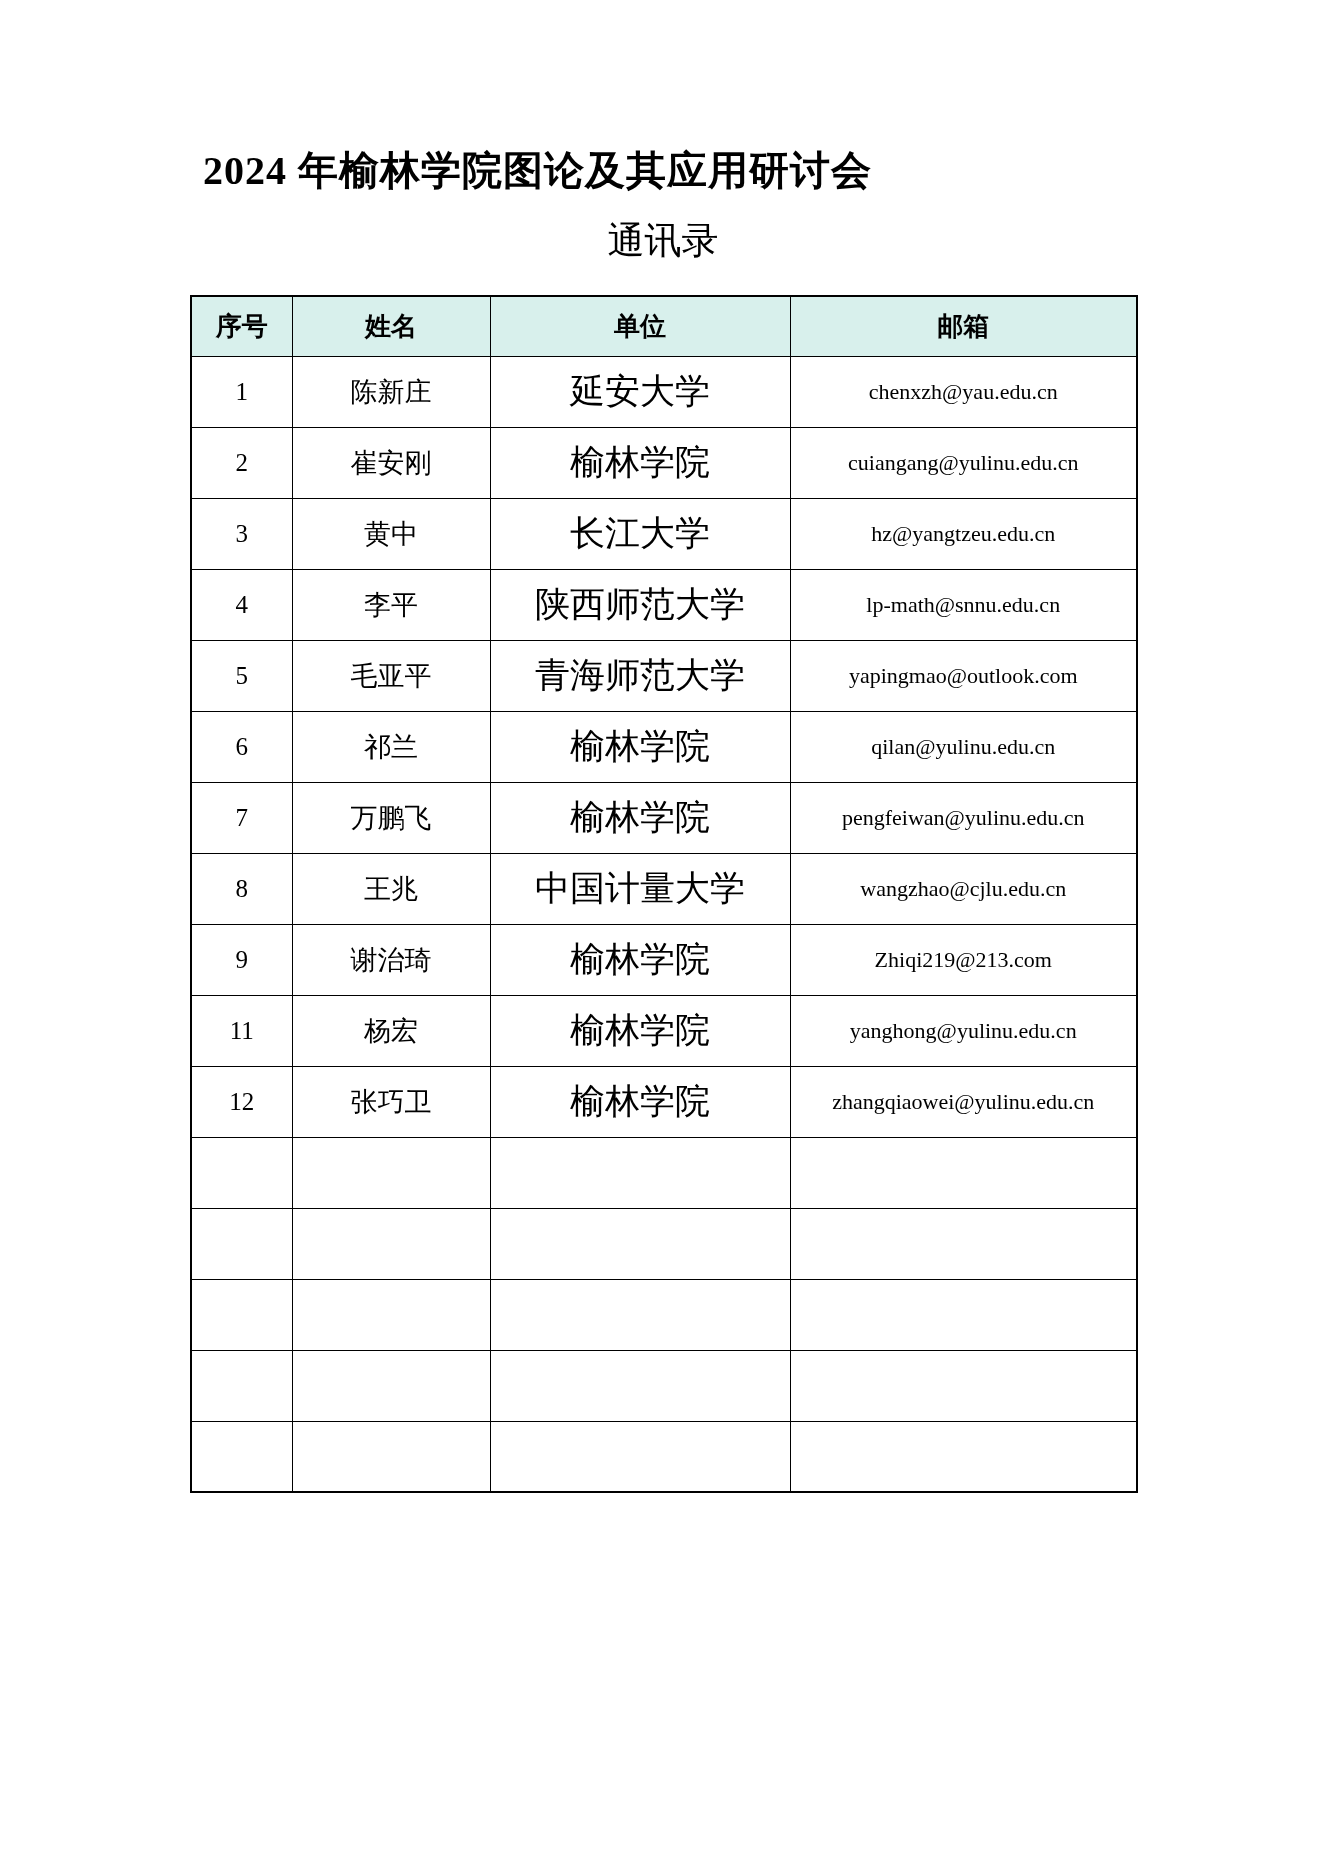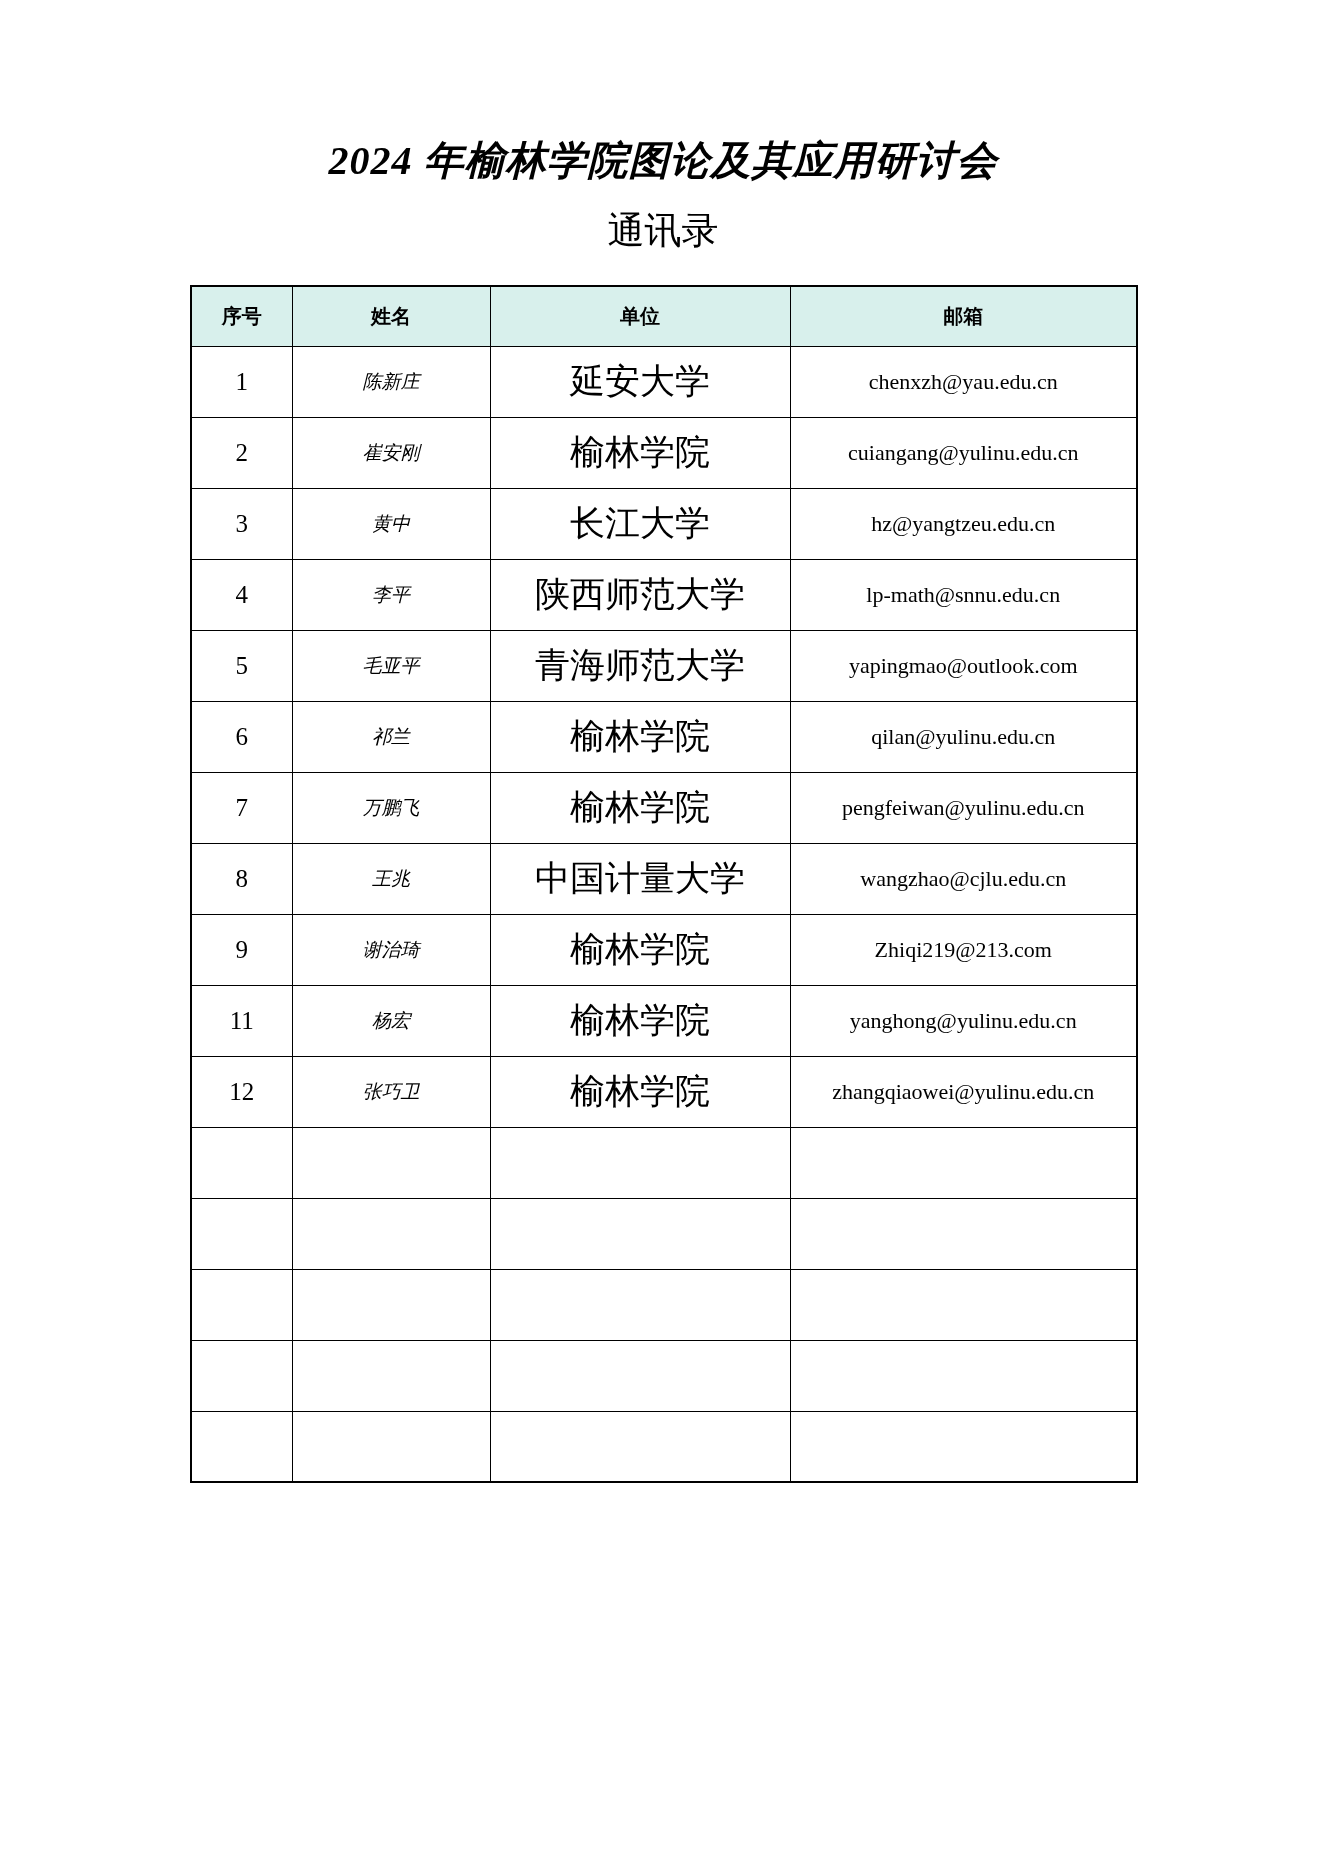--- a/index.html
+++ b/index.html
@@ -15,27 +15,25 @@
     font-family: "Liberation Serif", serif;
     color: #000000;
     overflow: hidden;
   }
   .content {
     margin-left: 190px;
     width: 946px;
     padding-top: 136px;
   }
   .doc-title {
-    text-align: center;
     font-size: 40px;
     font-weight: 700;
     line-height: 44px;
     letter-spacing: 1px;
-    margin: 3px;
-    font-style: italic;
+    margin: 13px;
   }
   .doc-subtitle {
     text-align: center;
     font-size: 37px;
     font-weight: 400;
     line-height: 40px;
     margin: 28px 0 0 0;
   }
   table.contacts {
     margin-top: 34px;
@@ -50,25 +48,25 @@
     text-align: center;
     vertical-align: middle;
     padding: 0 4px;
     overflow: hidden;
     white-space: nowrap;
   }
   table.contacts thead tr { height: 60px; }
   table.contacts tbody tr { height: 71px; }
   th.hdr {
     background: #d8f0ec;
-    font-size: 20px;
+    font-size: 26px;
     font-weight: 700;
   }
   td.cell-no    { font-size: 25px; }
-  td.cell-name  { font-size: 19px; font-style: italic; }
+  td.cell-name  { font-size: 27px; }
   td.cell-aff   { font-size: 35px; }
   td.cell-email { font-size: 22px; }
 </style>
 </head>
 <body>
 
 <div class="page">
   <div class="content">
 
     <h1 class="doc-title">2024 年榆林学院图论及其应用研讨会</h1>

